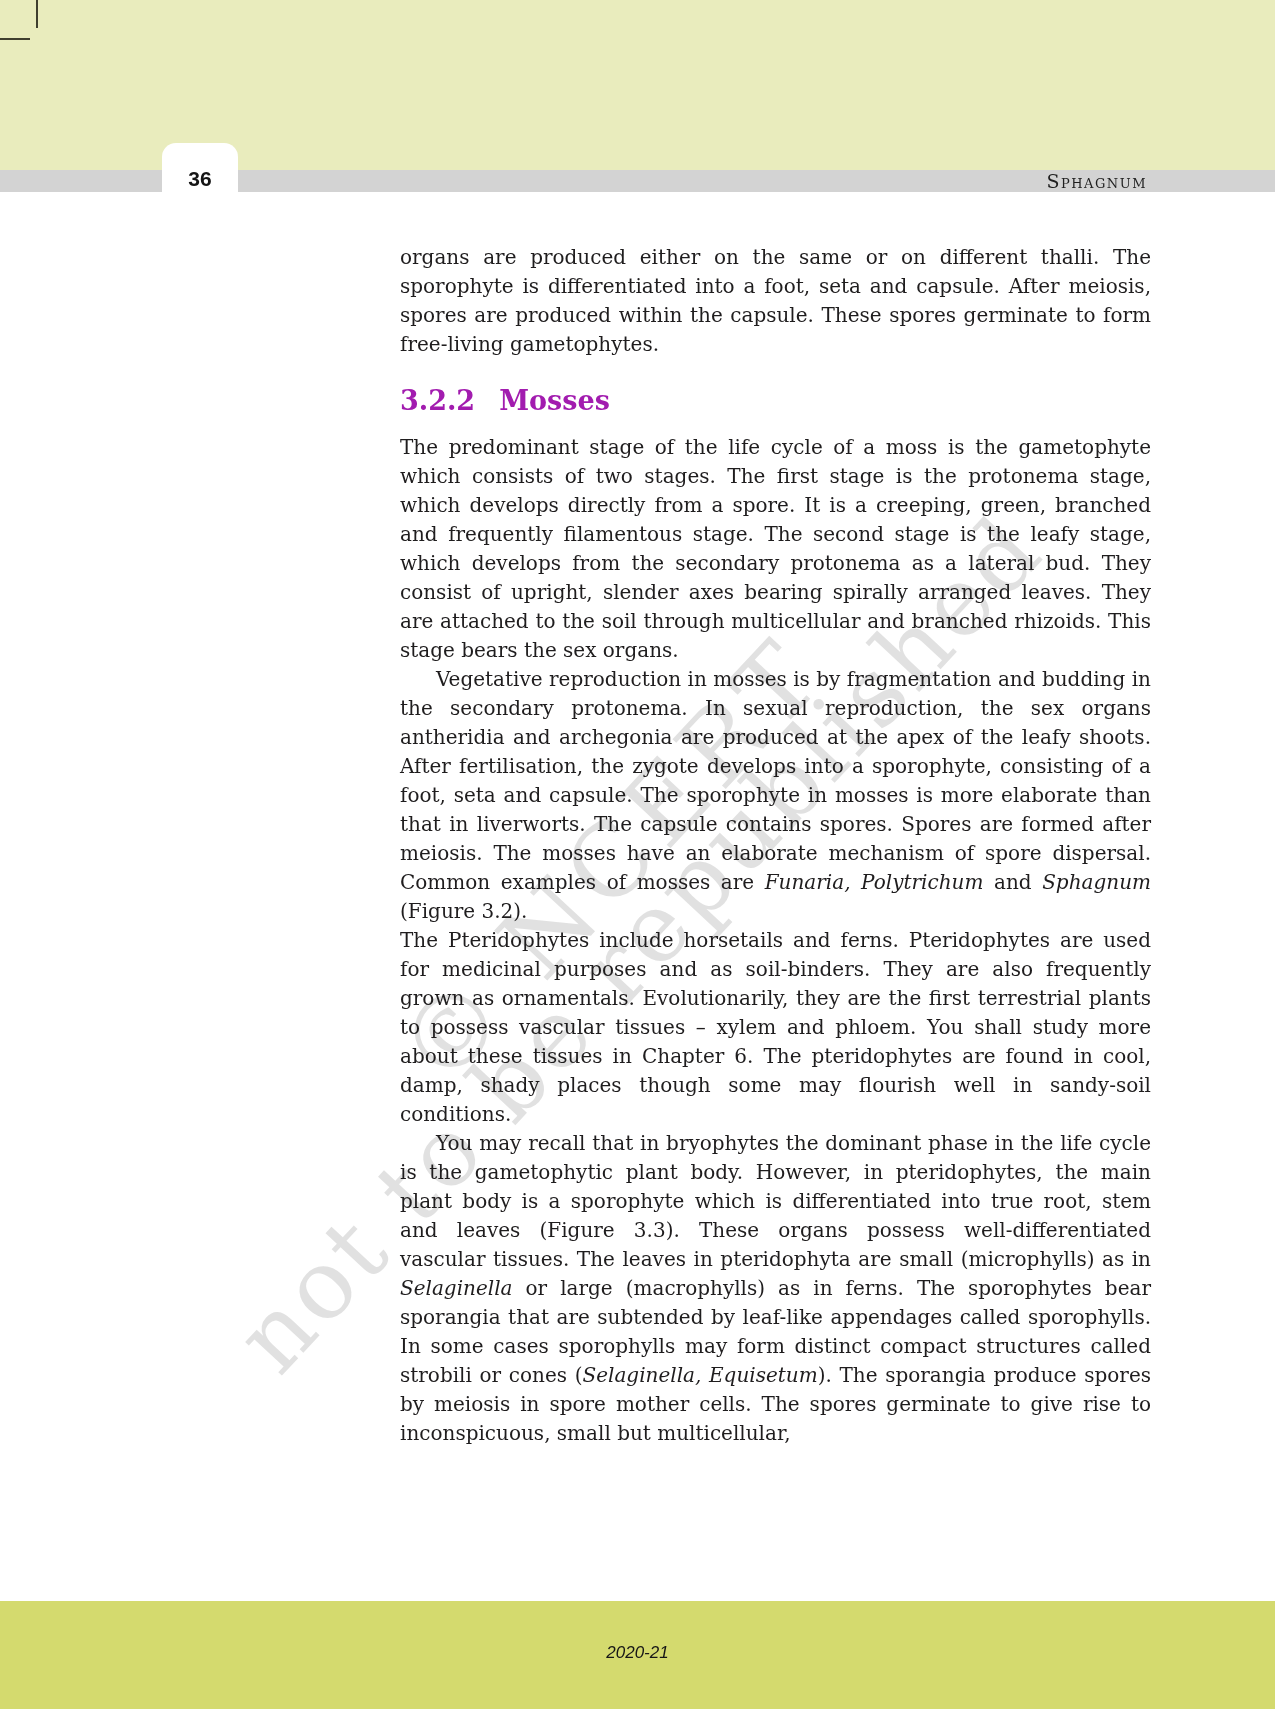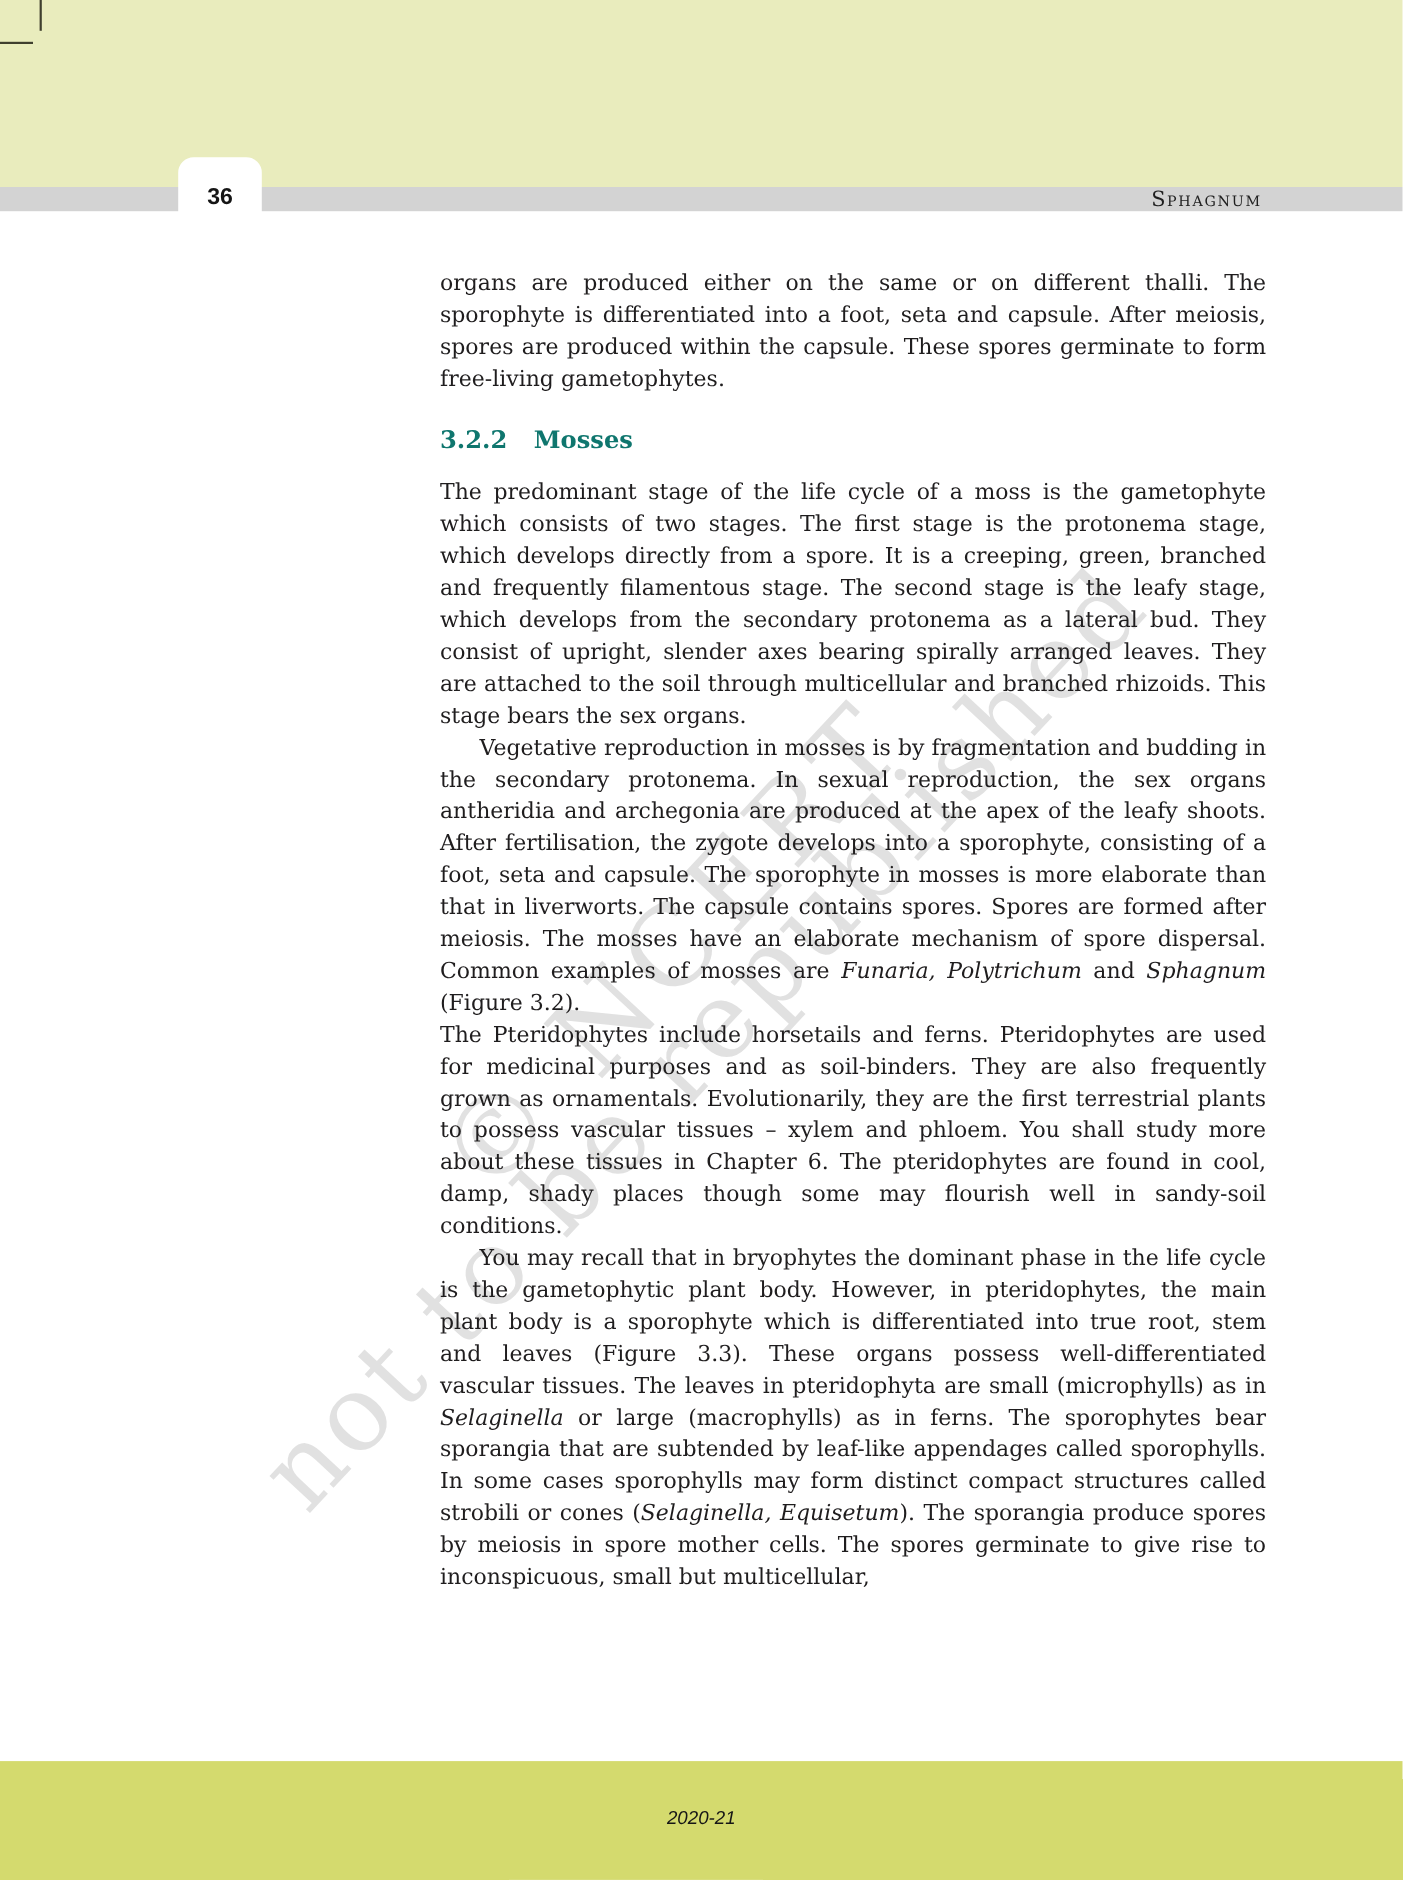--- a/index.html
+++ b/index.html
@@ -65,23 +65,23 @@
   }
   .column p{
     margin:0;
     font-size:20px;line-height:29px;
     text-align:justify;
     color:#1f1d1e;
   }
   .column p.indent{text-indent:36px;}
   .sec-head{
     margin:25px 0 16px 0;
-    font-size:22px;line-height:33px;
+    font-size:27px;line-height:33px;
     font-weight:bold;
-    color:#0f766e;
+    color:#a21caf;
     font-family:"DejaVu Serif", serif;
   }
   .sec-head .sec-num{margin-right:24px;}
   .sec-head.caps .sec-title{font-variant:small-caps;letter-spacing:0.5px;}
   .sec-head.sp{margin:30px 0 22px 0;}
   b.bb{font-weight:normal;}
   i.ii{font-style:italic;}
   
   .bottom-band{
     position:absolute;left:0;top:1601px;width:1275px;height:108px;

